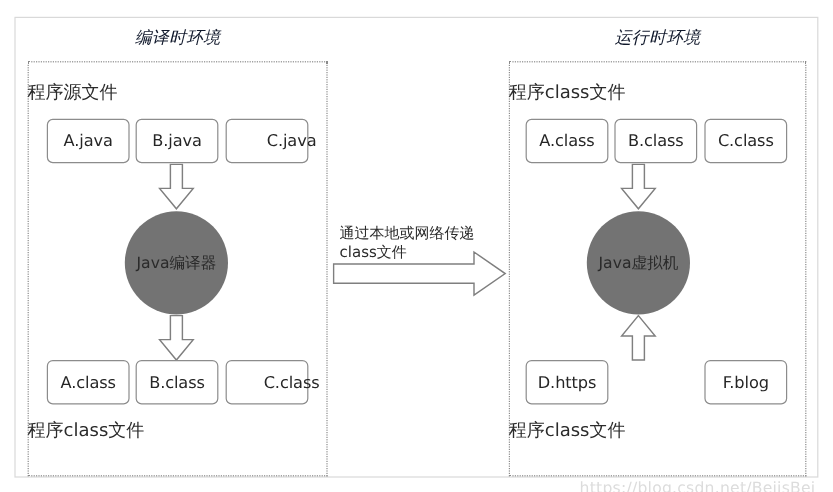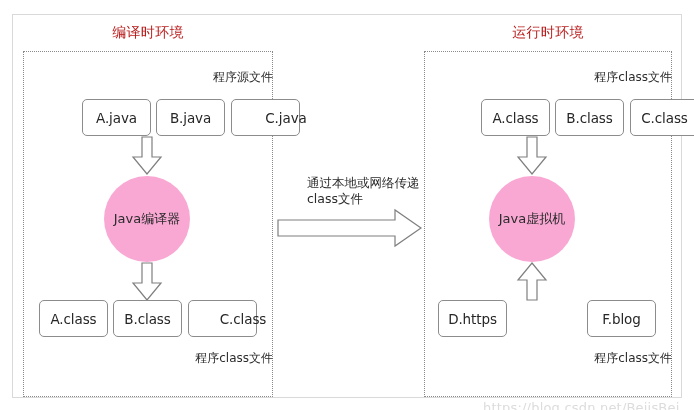--- a/index.html
+++ b/index.html
@@ -38,32 +38,33 @@
     background: transparent;
   }
   .env-panel.left  { left: 23px;  top: 51px; width: 250px; height: 346px; }
   .env-panel.right { left: 424px; top: 51px; width: 248px; height: 346px; }
 
   
   .env-title {
     position: absolute;
     text-align: center;
     font-size: 14px;
-    color: #b91c1c;
+    color: #0f172a;
     line-height: 18px;
     letter-spacing: 0.3px;
     white-space: nowrap;
+    font-style: italic;
   }
   .env-title.left  { left: 23px;  top: 23px; width: 250px; }
   .env-title.right { left: 424px; top: 23px; width: 248px; }
 
   .group-label {
     position: absolute;
-    text-align: right;
-    font-size: 12px;
+    text-align: left;
+    font-size: 15px;
     color: #2b2b2b;
     line-height: 18px;
     white-space: nowrap;
   }
   .gl-l-top    { left: 23px;  top: 68px;  width: 250px; }
   .gl-l-bottom { left: 23px;  top: 349px; width: 250px; }
   .gl-r-top    { left: 424px; top: 68px;  width: 248px; }
   .gl-r-bottom { left: 424px; top: 349px; width: 248px; }
 
   
@@ -85,30 +86,30 @@
 
   
   .lx1 { left: 39px; }
   .lx2 { left: 113px; text-align: right; }
   .lx3 { left: 188px; padding-left: 41px; }
   
   .rx1 { left: 438px; }
   .rx2 { left: 512px; }
   .rx3 { left: 587px; }
   
-  .row-top    { top: 99px; margin-left: 43px; }
+  .row-top    { top: 99px; }
   .row-bottom { top: 300px; }
 
   
   .circle {
     position: absolute;
     width: 86px;
     height: 86px;
     border-radius: 50%;
-    background: #f9a8d4;
+    background: #737373;
     display: flex;
     align-items: center;
     justify-content: center;
     font-size: 13px;
     color: #2a2a2a;
     white-space: nowrap;
   }
   .circle.left  { left: 104px; top: 176px; }
   .circle.right { left: 489px; top: 176px; }
 
@@ -117,26 +118,25 @@
   .arr-l-top    { left: 130px; top: 136px; }
   .arr-l-bottom { left: 130px; top: 262px; }
   .arr-r-top    { left: 515px; top: 136px; }
   .arr-r-bottom { left: 515px; top: 262px; }
   .arr-mid      { left: 277px; top: 208px; }
 
   
   .mid-label {
     position: absolute;
     left: 283px;
-    top: 175px;
+    top: 186px;
     width: 140px;
     font-size: 12.5px;
     color: #2b2b2b;
     line-height: 16px;
-    margin-left: 24px;
   }
   .mid-label span { display: block; }
 
   
   .watermark {
     position: absolute;
     left: 483px;
     top: 384px;
     font-size: 13px;
     color: #dcdcdc;

